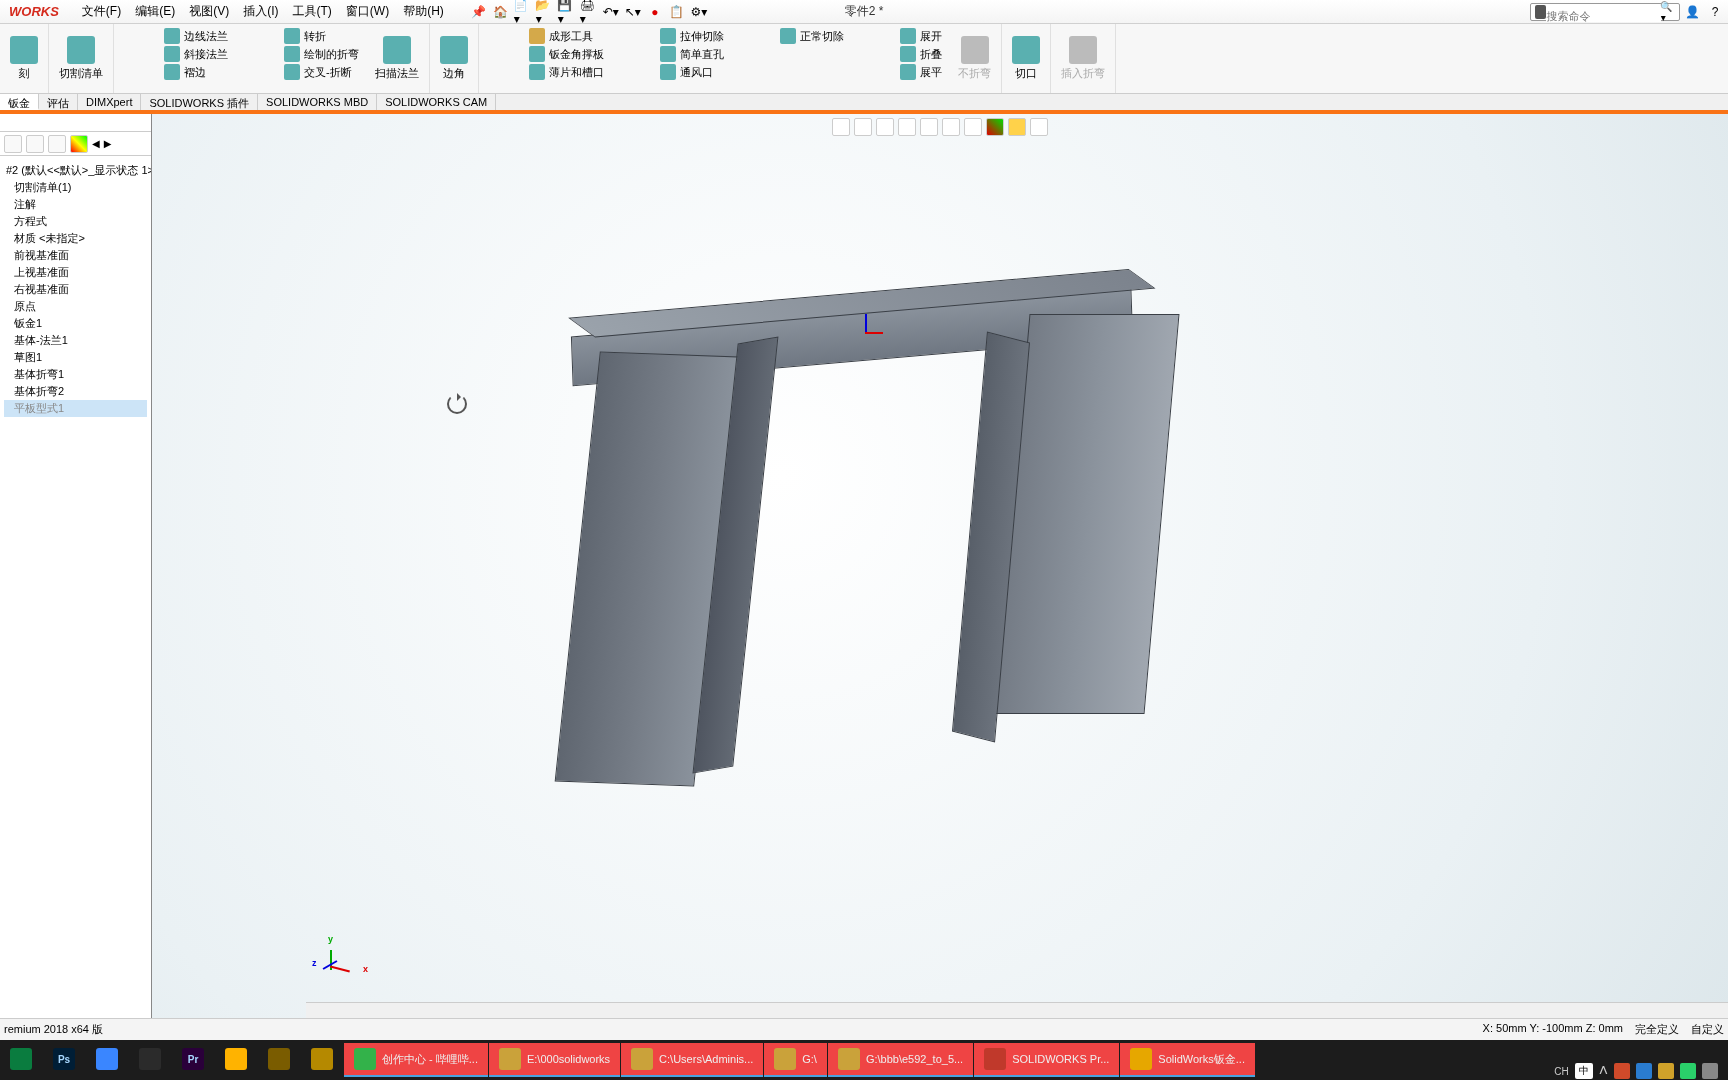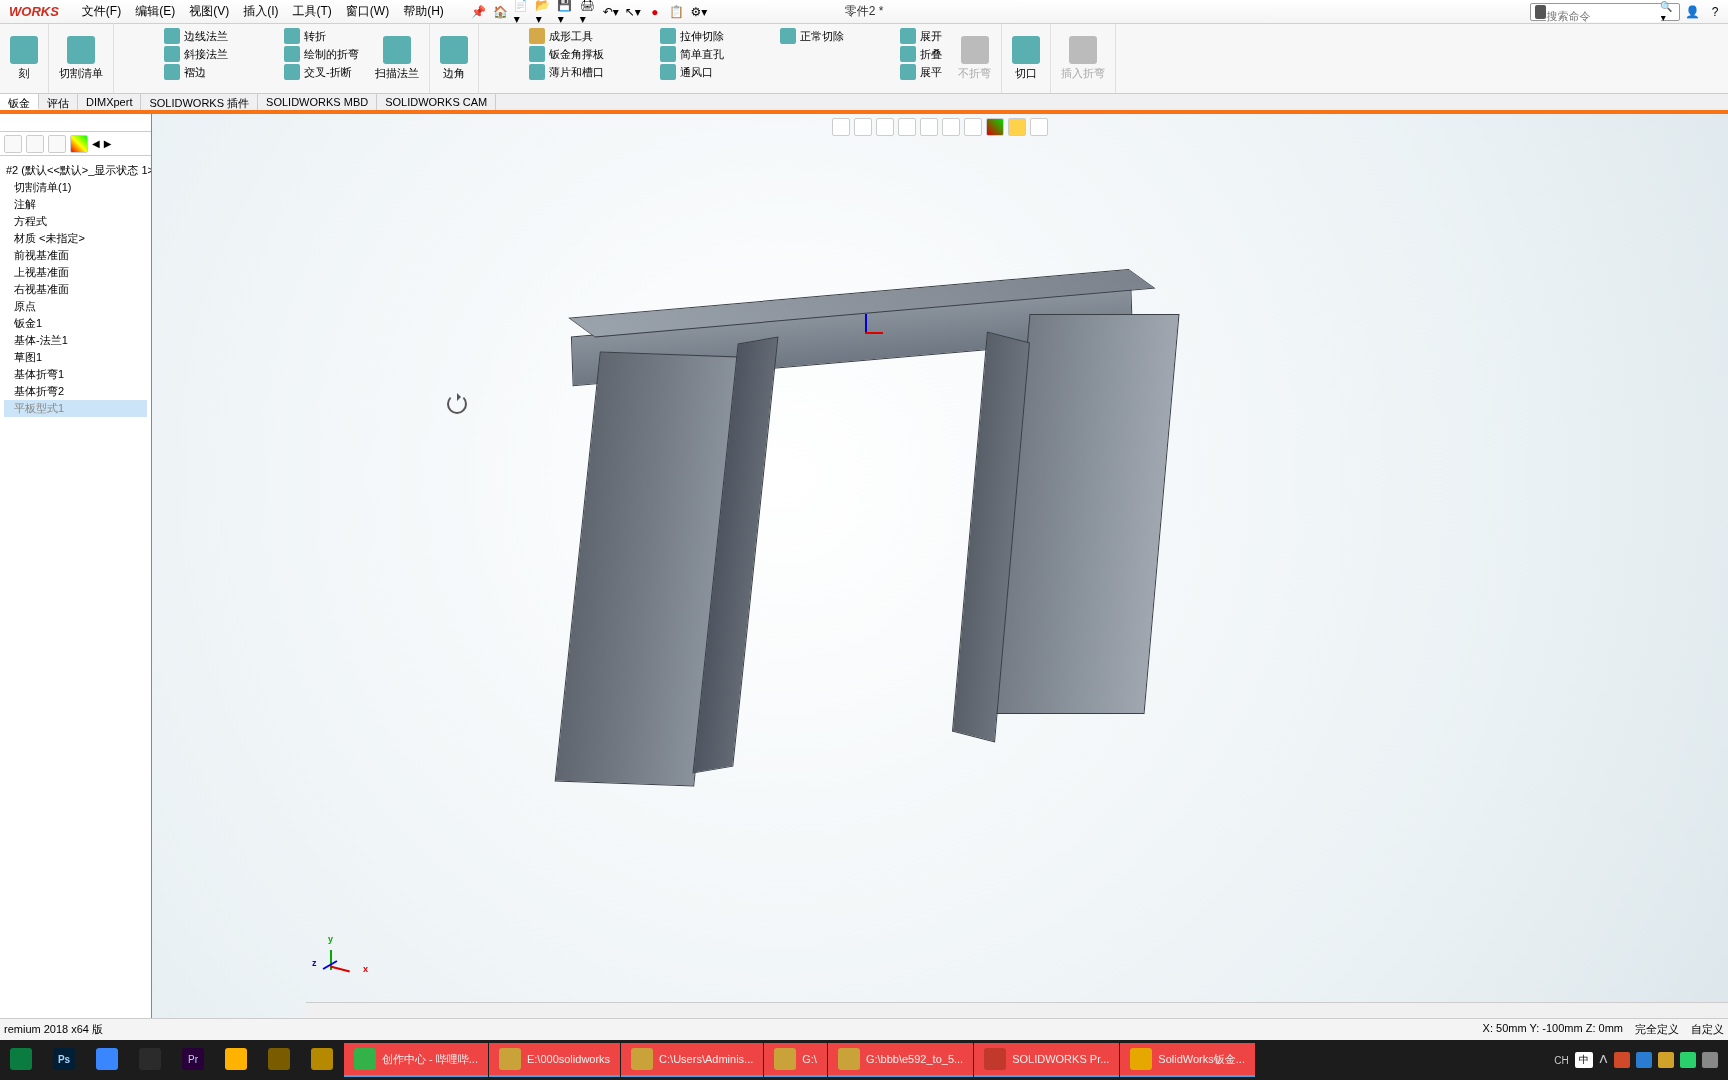--- a/index.html
+++ b/index.html
@@ -70,21 +70,21 @@
 .triad .ty { width: 2px; height: 20px; background: #0a0; position: absolute; bottom: 0; }
 .triad .tz { width: 16px; height: 2px; background: #00d; transform: rotate(-30deg); position: absolute; bottom: 4px; left: -8px; }
 .triad .lbl { position: absolute; font-size: 9px; font-weight: bold; }
 
 .vp-bottom-bar { position: absolute; bottom: 0; left: 154px; height: 16px; background: #f0f0f0; border-top: 1px solid #ccc; width: 100%; }
 
 .statusbar { position: absolute; bottom: 0; left: 0; right: 0; height: 22px; background: #f4f4f4; border-top: 1px solid #ccc; display: flex; align-items: center; font-size: 11px; padding: 0 4px; }
 .statusbar .left { flex: 0 0 auto; }
 .statusbar .right { margin-left: auto; display: flex; gap: 12px; }
 
-.taskbar { position: absolute; bottom: -40px; left: 0; right: 0; height: 40px; background: #1c1c1c; display: flex; align-items: center; gap: 2px; z-index: 100; }
+.taskbar { position: absolute; bottom: -40px; left: 0; right: 0; height: 40px; background: #1c1c1c; display: flex; align-items: flex-end; gap: 2px; z-index: 100; }
 body { height: 1080px; }
 .statusbar { bottom: 40px; text-align: center; }
 .main { bottom: 62px; }
 .taskbar { bottom: 0; }
 .tb-item { height: 34px; padding: 0 10px; display: flex; align-items: center; color: #eee; font-size: 11px; gap: 6px; border-bottom: 2px solid transparent; }
 .tb-item.active { background: #ef4444; border-bottom-color: #4aa3df; }
 .tb-icon { width: 22px; height: 22px; border-radius: 3px; }
 .tb-tray { margin-left: auto; display: flex; align-items: center; gap: 6px; padding-right: 10px; }
 .tb-tray .tray-i { width: 16px; height: 16px; border-radius: 2px; }
 </style>
@@ -348,21 +348,21 @@
       <div class="tb-item">
         <div class="tb-icon" style="background: rgb(0, 30, 54); color: rgb(167, 216, 255); font-size: 10px; display: flex; align-items: center; justify-content: center; font-weight: bold;">Ps</div>
       </div>
       <div class="tb-item">
         <div class="tb-icon" style="background: rgb(58, 134, 255);"></div>
       </div>
       <div class="tb-item">
         <div class="tb-icon" style="background: rgb(43, 43, 43);"></div>
       </div>
       <div class="tb-item">
-        <div class="tb-icon" style="background: rgb(42, 0, 58); color: rgb(167, 216, 255); font-size: 10px; display: flex; align-items: center; justify-content: center; font-weight: normal;">Pr</div>
+        <div class="tb-icon" style="background: rgb(42, 0, 58); color: rgb(167, 216, 255); font-size: 10px; display: flex; align-items: center; justify-content: center; font-weight: bold;">Pr</div>
       </div>
       <div class="tb-item">
         <div class="tb-icon" style="background: rgb(255, 179, 0);"></div>
       </div>
       <div class="tb-item">
         <div class="tb-icon" style="background: rgb(122, 92, 0);"></div>
       </div>
       <div class="tb-item">
         <div class="tb-icon" style="background: rgb(181, 137, 0);"></div>
       </div>

